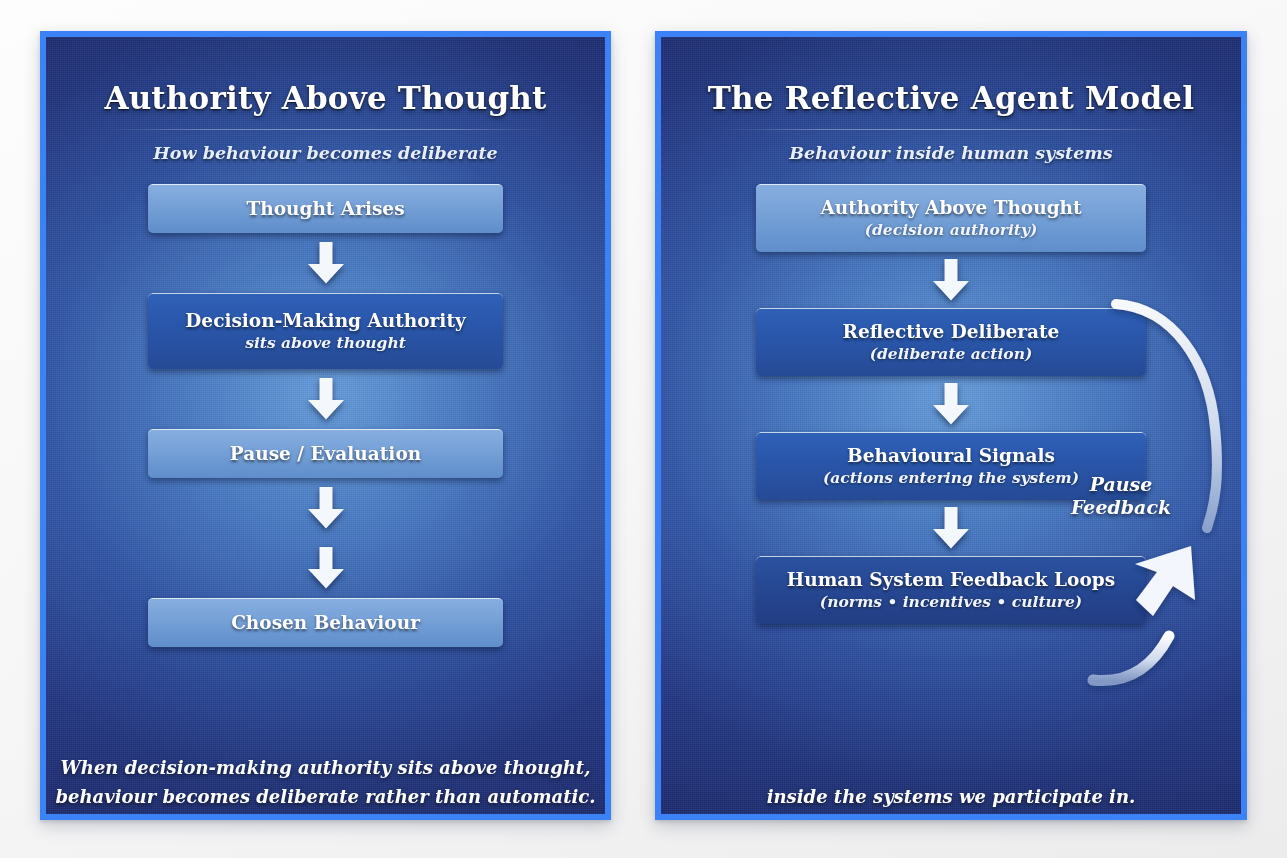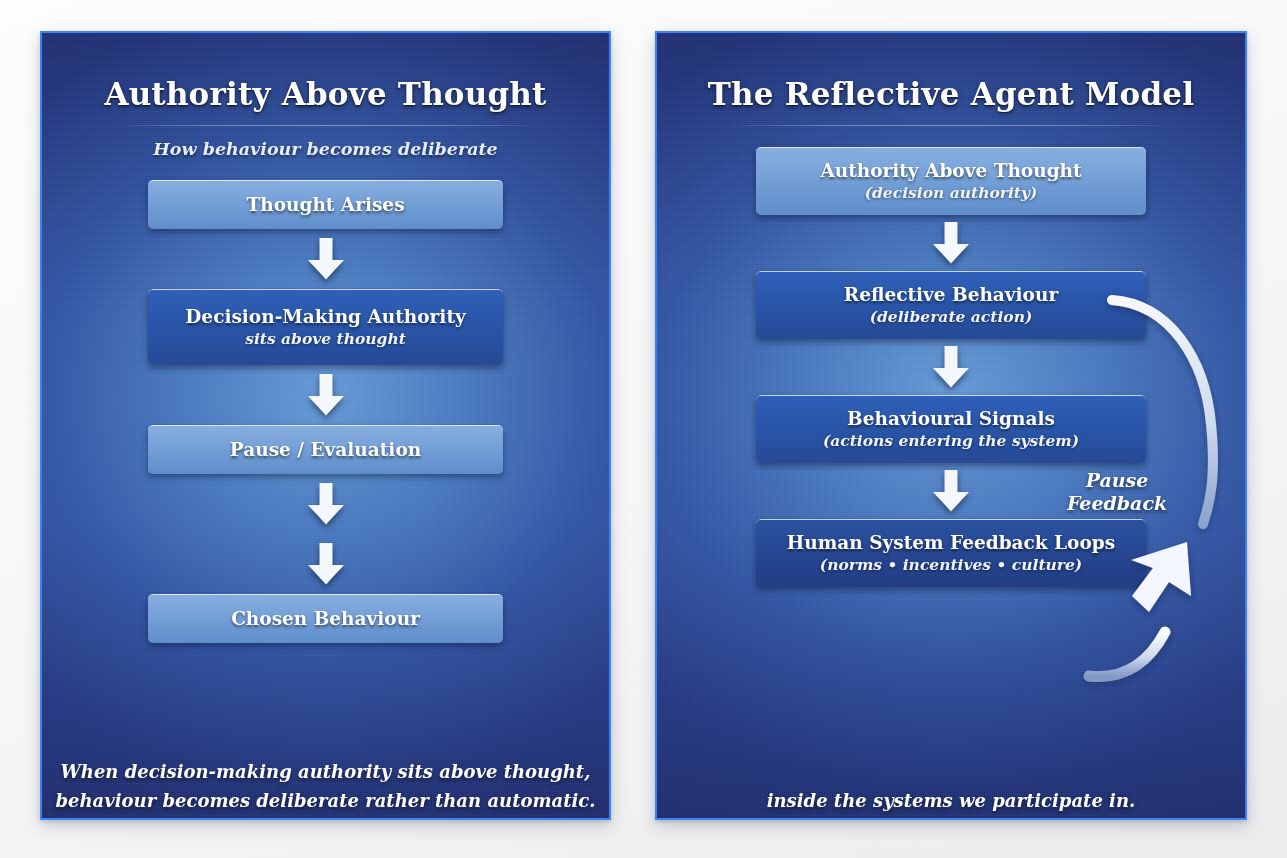--- a/index.html
+++ b/index.html
@@ -19,21 +19,21 @@
     position: relative;
     width: 1287px;
     height: 858px;
   }
 
   
   .panel {
     position: absolute;
     top: 31px;
     height: 789px;
-    border: 2px solid #3b82f6;
+    border: 6px solid #3b82f6;
     box-shadow: 0 6px 16px rgba(40,50,70,0.22),
                 0 2px 4px rgba(40,50,70,0.16);
     overflow: hidden;
     background-color: #24357f;
   }
   .panel-left  { left: 40px;  width: 571px; }
   .panel-right { left: 655px; width: 592px; }
 
   
   .panel::before {
@@ -291,34 +291,35 @@
     </div>
   </div>
 
   <div class="panel panel-right">
     <div class="panel-inner">
 
       <div class="p-title">The Reflective Agent Model</div>
 
       <div class="p-divider"></div>
 
+      <div class="p-subtitle">Behaviour inside human systems</div>
 
       <div class="flow">
 
         <div class="node light">
           <div class="node-title">Authority Above Thought</div>
           <div class="node-sub">(decision authority)</div>
         </div>
 
         <svg class="arrow-down" width="38" height="42" viewBox="0 0 38 42">
           <polygon points="12.5,0 25.5,0 25.5,22 37,22 19,41.5 1,22 12.5,22" fill="#f4f8fd"></polygon>
         </svg>
 
         <div class="node dark">
-          <div class="node-title">Reflective Behaviour</div>
+          <div class="node-title">Reflective Deliberate</div>
           <div class="node-sub">(deliberate action)</div>
         </div>
 
         <svg class="arrow-down" width="38" height="42" viewBox="0 0 38 42">
           <polygon points="12.5,0 25.5,0 25.5,22 37,22 19,41.5 1,22 12.5,22" fill="#f4f8fd"></polygon>
         </svg>
 
         <div class="node dark">
           <div class="node-title">Behavioural Signals</div>
           <div class="node-sub">(actions entering the system)</div>

